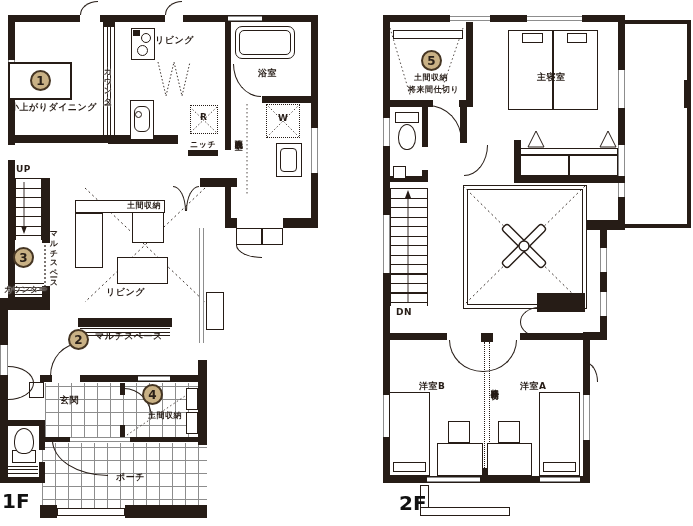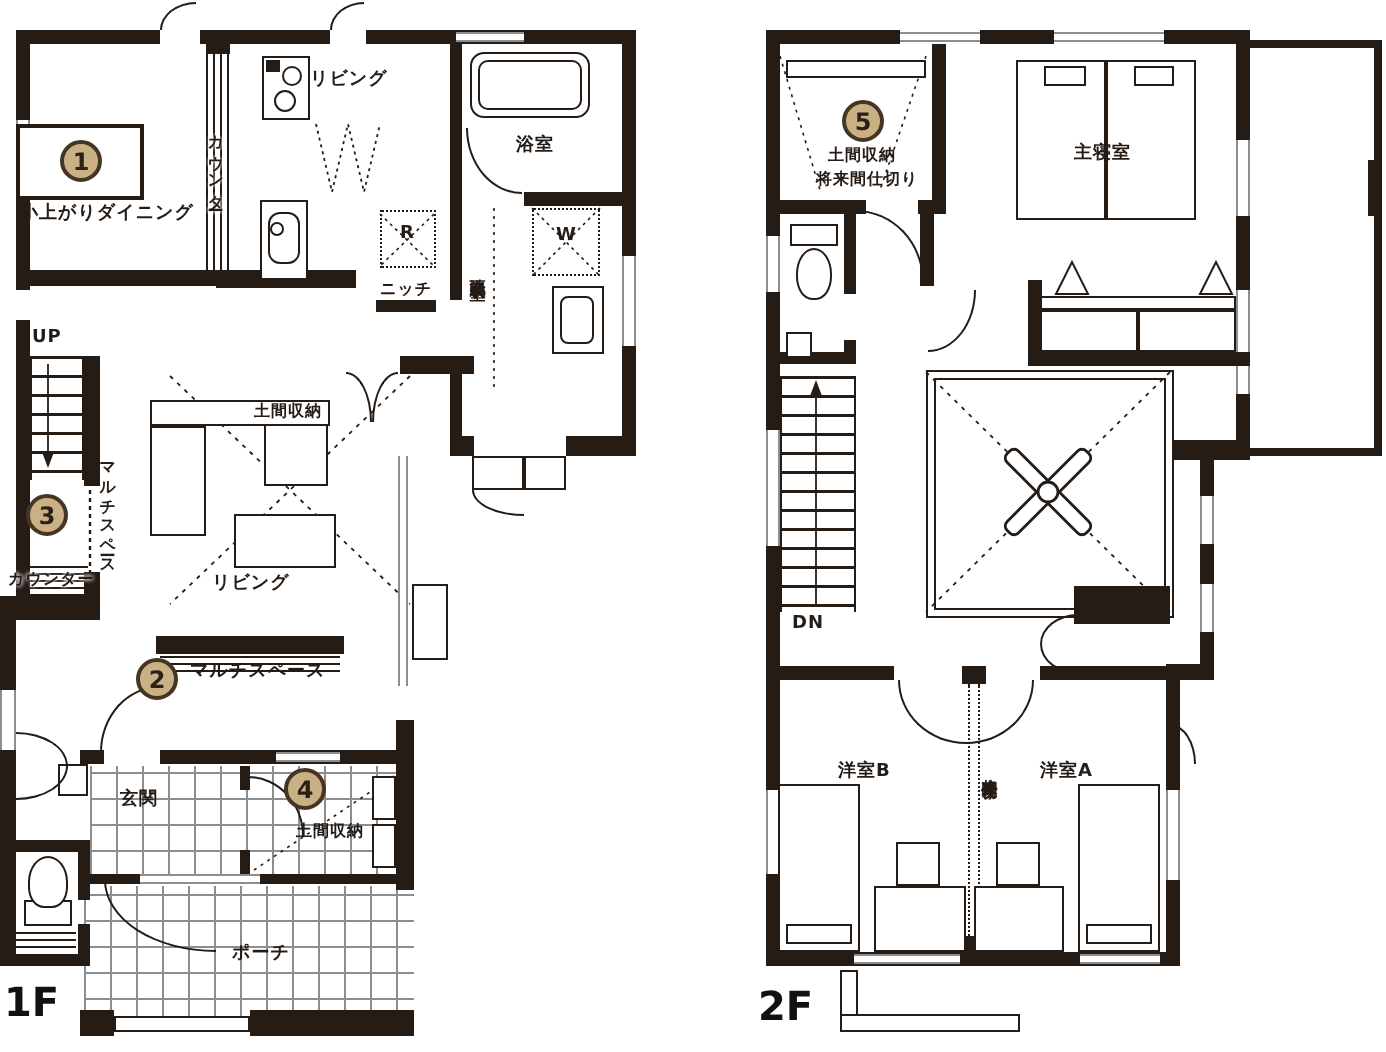--- a/index.html
+++ b/index.html
@@ -284,16 +284,16 @@
   <div class="arc br" style="left:483px;top:340px;width:34px;height:32px"></div>
   <div class="arc tr" style="left:585px;top:362px;width:13px;height:20px"></div>
 
   <div class="lbl sm" style="left:414px;top:74px">土間収納</div>
   <div class="lbl sm" style="left:408px;top:86px">将来間仕切り</div>
   <div class="lbl" style="left:537px;top:73px">主寝室</div>
   <div class="lbl" style="left:396px;top:308px">DN</div>
   <div class="lbl" style="left:419px;top:382px">洋室B</div>
   <div class="lbl" style="left:520px;top:382px">洋室A</div>
   <div class="lbl v sm" style="left:489px;top:383px">将来間仕切り</div>
-  <div class="floorlbl" style="left:379px;top:491px">2F</div>
+  <div class="floorlbl" style="left:399px;top:491px">2F</div>
   <div class="badge" style="left:421px;top:50px">5</div>
 
 </div>
 
 </body></html>

